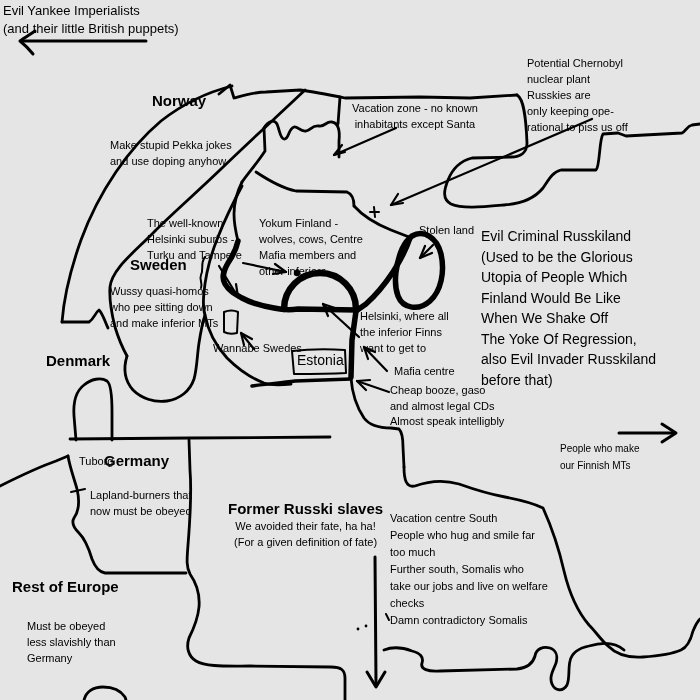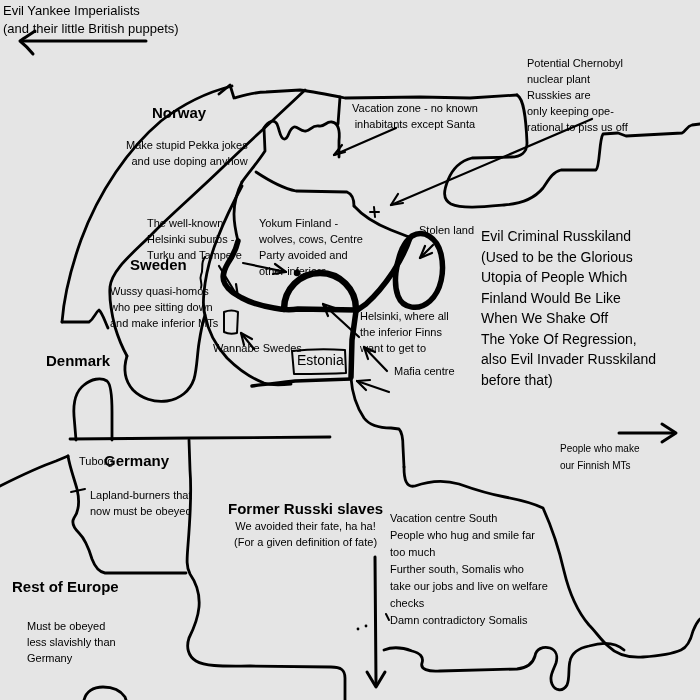--- a/index.html
+++ b/index.html
@@ -114,56 +114,59 @@
       <path class="arrow3" d="M 662,424 L 676,433 L 662,442"></path>
     </g>
     <g>
       <path class="arrow3" d="M 375,557 L 376,683"></path>
       <path class="arrow3" d="M 367,672 L 376,687 L 385,672"></path>
     </g>
   </svg>
 
   <div class="lbl lbl-md" style="left:3px;top:2px;">Evil Yankee Imperialists
 (and their little British puppets)</div>
-  <div class="lbl lbl-big" style="left:152px;top:104px;text-align:center;">Norway</div>
-  <div class="lbl" style="left:126px;top:137px;text-align:right;">Make stupid Pekka jokes
+  <div class="lbl lbl-big" style="left:152px;top:92px;text-align:center;">Norway</div>
+  <div class="lbl" style="left:110px;top:137px;text-align:left;">Make stupid Pekka jokes
 and use doping anyhow</div>
   <div class="lbl" style="left:352px;top:100px;text-align:center;">Vacation zone - no known
 inhabitants except Santa</div>
   <div class="lbl" style="left:527px;top:55px;">Potential Chernobyl
 nuclear plant
 Russkies are
 only keeping ope-
 rational to piss us off</div>
   <div class="lbl" style="left:147px;top:215px;">The well-known
 Helsinki suburbs -
 Turku and Tampere</div>
   <div class="lbl" style="left:259px;top:215px;">Yokum Finland -
 wolves, cows, Centre
-Party avoided and
+Mafia members and
 other inferiors</div>
   <div class="lbl lbl-big" style="left:130px;top:256px;">Sweden</div>
   <div class="lbl" style="left:110px;top:283px;">Wussy quasi-homos
 who pee sitting down
 and make inferior MTs</div>
   <div class="lbl" style="left:419px;top:222px;">Stolen land</div>
   <div class="lbl lbl-rus" style="left:481px;top:226px;">Evil Criminal Russkiland
 (Used to be the Glorious
 Utopia of People Which
 Finland Would Be Like
 When We Shake Off
 The Yoke Of Regression,
 also Evil Invader Russkiland
 before that)</div>
   <div class="lbl" style="left:213px;top:340px;">Wannabe Swedes</div>
   <div class="lbl" style="left:360px;top:308px;">Helsinki, where all
 the inferior Finns
 want to get to</div>
   <div class="lbl lbl-est" style="left:297px;top:352px;">Estonia</div>
   <div class="lbl" style="left:394px;top:363px;">Mafia centre</div>
+  <div class="lbl tight" style="left:390px;top:383px;">Cheap booze, gaso
+and almost legal CDs
+Almost speak intelligbly</div>
   <div class="lbl lbl-big" style="left:46px;top:352px;">Denmark</div>
   <div class="lbl" style="left:79px;top:413px;margin-top:40px;">Tuborg</div>
   <div class="lbl lbl-big" style="left:104px;top:452px;">Germany</div>
   <div class="lbl" style="left:90px;top:487px;">Lapland-burners that
 now must be obeyed</div>
   <div class="lbl lbl-big" style="left:228px;top:500px;">Former Russki slaves</div>
   <div class="lbl" style="left:234px;top:518px;text-align:center;">We avoided their fate, ha ha!
 (For a given definition of fate)</div>
   <div class="lbl loose" style="left:390px;top:510px;">Vacation centre South
 People who hug and smile far

